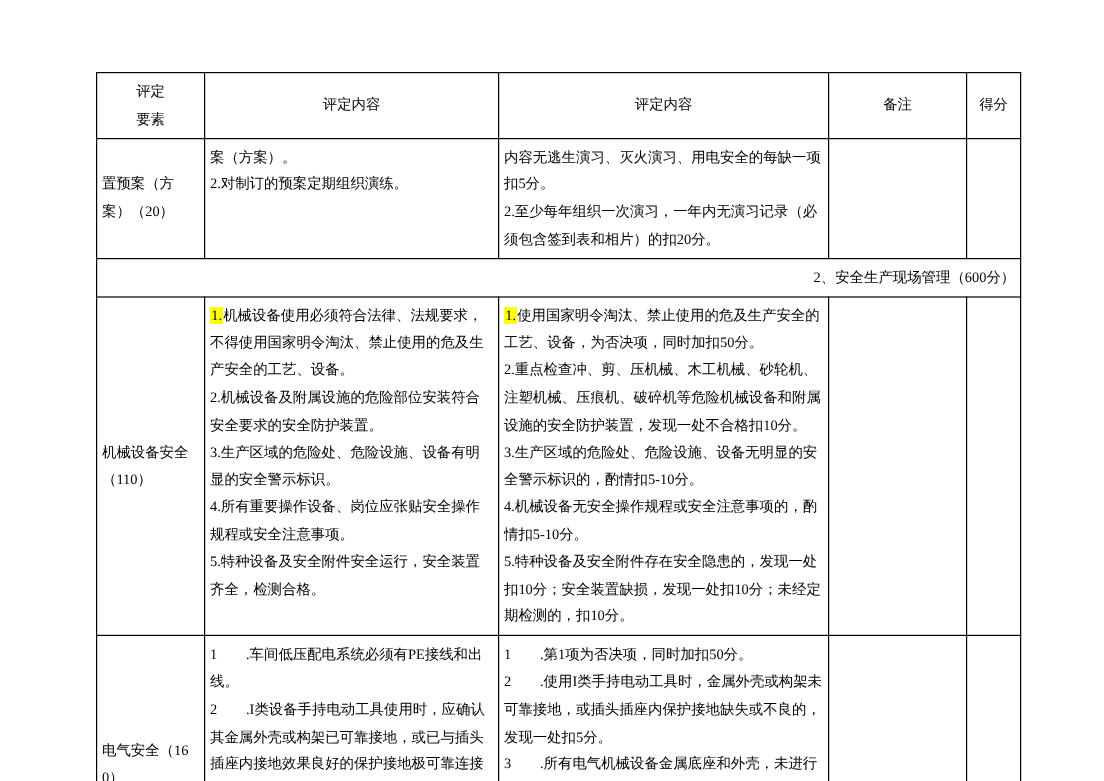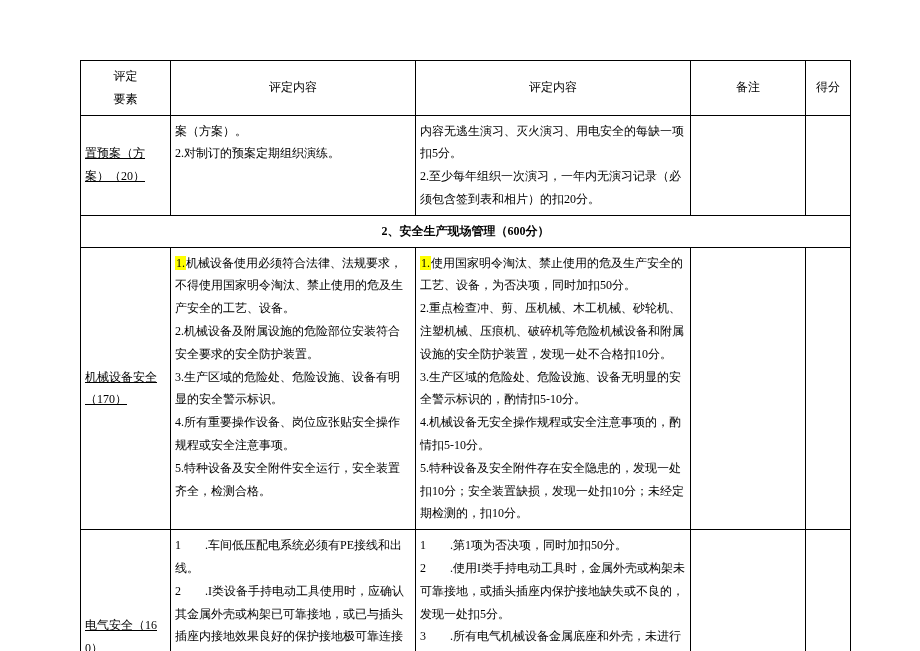--- a/index.html
+++ b/index.html
@@ -28,24 +28,24 @@
     th {
       text-align: center;
       font-weight: normal;
       vertical-align: middle;
     }
     .col-element { width: 90px; }
     .col-content { width: 245px; }
     .col-method { width: 275px; }
     .col-note { width: 115px; }
     .col-score { width: 45px; }
-    .element-cell { vertical-align: middle; text-decoration: underline; }
+    .element-cell { vertical-align: middle; }
     .section-row td {
-      text-align: center;
-      font-weight: bold;
+      text-align: right;
+      font-weight: normal;
     }
     .hl {
       background: #ffff00;
       padding: 0 1px;
     }
   </style>
 </head>
 <body>
 
 <table>
@@ -70,21 +70,21 @@
       <td class="element-cell">置预案（方案）（20）</td>
       <td>案（方案）。<br>2.对制订的预案定期组织演练。</td>
       <td>内容无逃生演习、灭火演习、用电安全的每缺一项扣5分。<br>2.至少每年组织一次演习，一年内无演习记录（必须包含签到表和相片）的扣20分。</td>
       <td></td>
       <td></td>
     </tr>
     <tr class="section-row">
       <td colspan="5">2、安全生产现场管理（600分）</td>
     </tr>
     <tr>
-      <td class="element-cell">机械设备安全（170）</td>
+      <td class="element-cell">机械设备安全（110）</td>
       <td><span class="hl">1.</span><span>机械设备使用必须符合法律、法规要求，不得使用国家明令淘汰、禁止使用的危及生产安全的工艺、设备。<br>2.机械设备及附属设施的危险部位安装符合安全要求的安全防护装置。<br>3.生产区域的危险处、危险设施、设备有明显的安全警示标识。<br>4.所有重要操作设备、岗位应张贴安全操作规程或安全注意事项。<br>5.特种设备及安全附件安全运行，安全装置齐全，检测合格。</span></td>
       <td><span class="hl">1.</span><span>使用国家明令淘汰、禁止使用的危及生产安全的工艺、设备，为否决项，同时加扣50分。<br>2.重点检查冲、剪、压机械、木工机械、砂轮机、注塑机械、压痕机、破碎机等危险机械设备和附属设施的安全防护装置，发现一处不合格扣10分。<br>3.生产区域的危险处、危险设施、设备无明显的安全警示标识的，酌情扣5-10分。<br>4.机械设备无安全操作规程或安全注意事项的，酌情扣5-10分。<br>5.特种设备及安全附件存在安全隐患的，发现一处扣10分；安全装置缺损，发现一处扣10分；未经定期检测的，扣10分。</span></td>
       <td></td>
       <td></td>
     </tr>
     <tr>
       <td class="element-cell">电气安全（160）</td>
       <td>1　　.车间低压配电系统必须有PE接线和出线。<br>2　　.I类设备手持电动工具使用时，应确认其金属外壳或构架已可靠接地，或已与插头插座内接地效果良好的保护接地极可靠连接且（插座）必须安装末端剩余电流动作保护装置。<br>3　　.所有电气机械设备金属底座和外壳，均应接地。</td>
       <td>1　　.第1项为否决项，同时加扣50分。<br>2　　.使用I类手持电动工具时，金属外壳或构架未可靠接地，或插头插座内保护接地缺失或不良的，发现一处扣5分。<br>3　　.所有电气机械设备金属底座和外壳，未进行接地保护，发现一处扣5分。<br>4　　.2.4米以下照明、手持式电动工具、移动电器等未采用完整的铜芯橡皮套软电缆作电源线、PE线连接不可靠，同时插座回路未安装剩余电流</td>
       <td></td>

